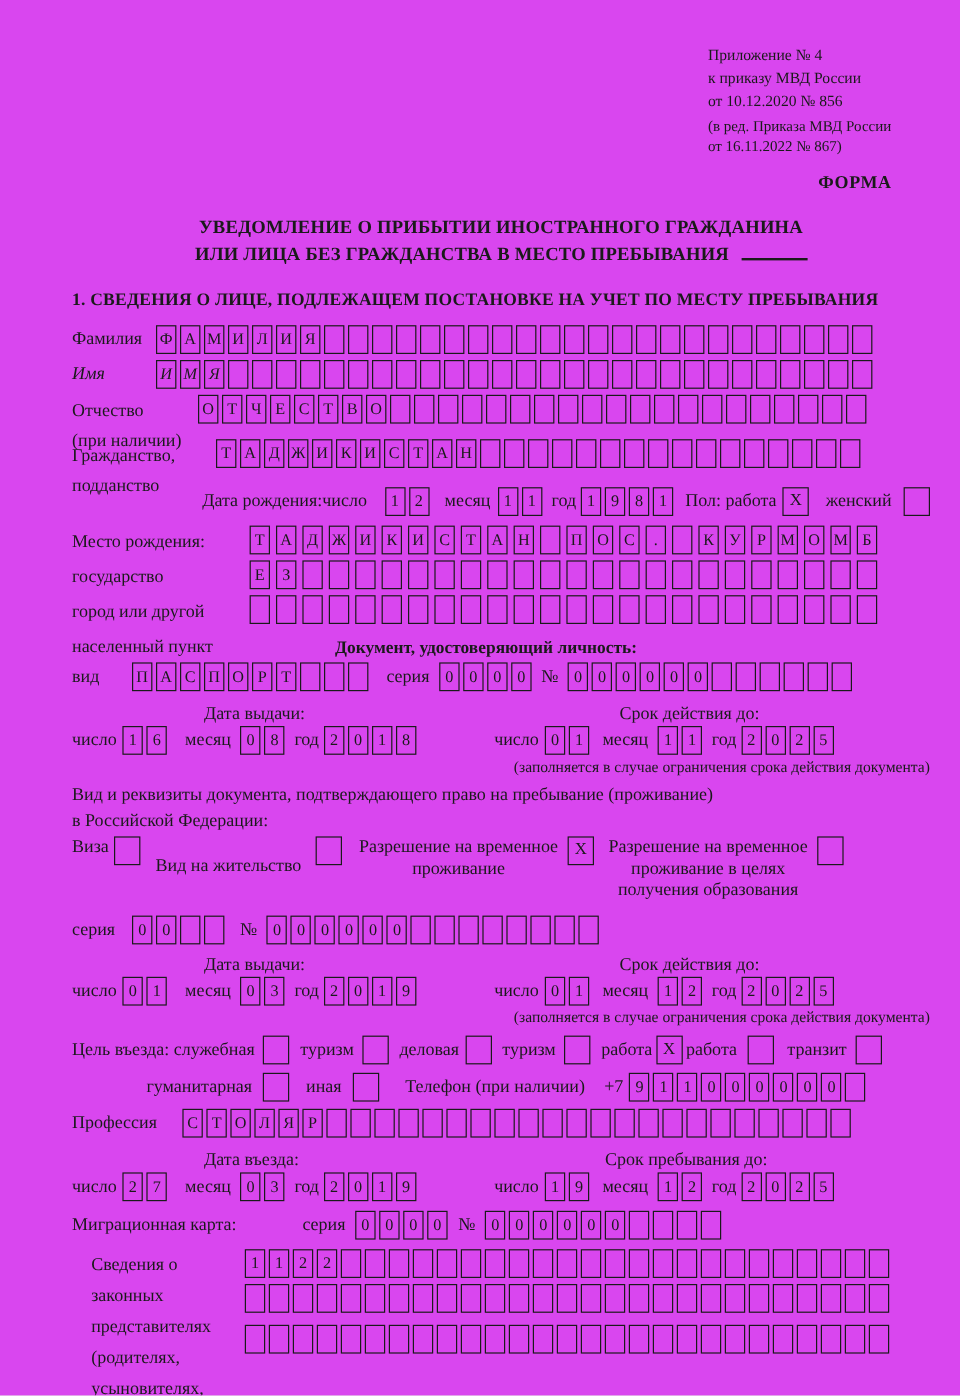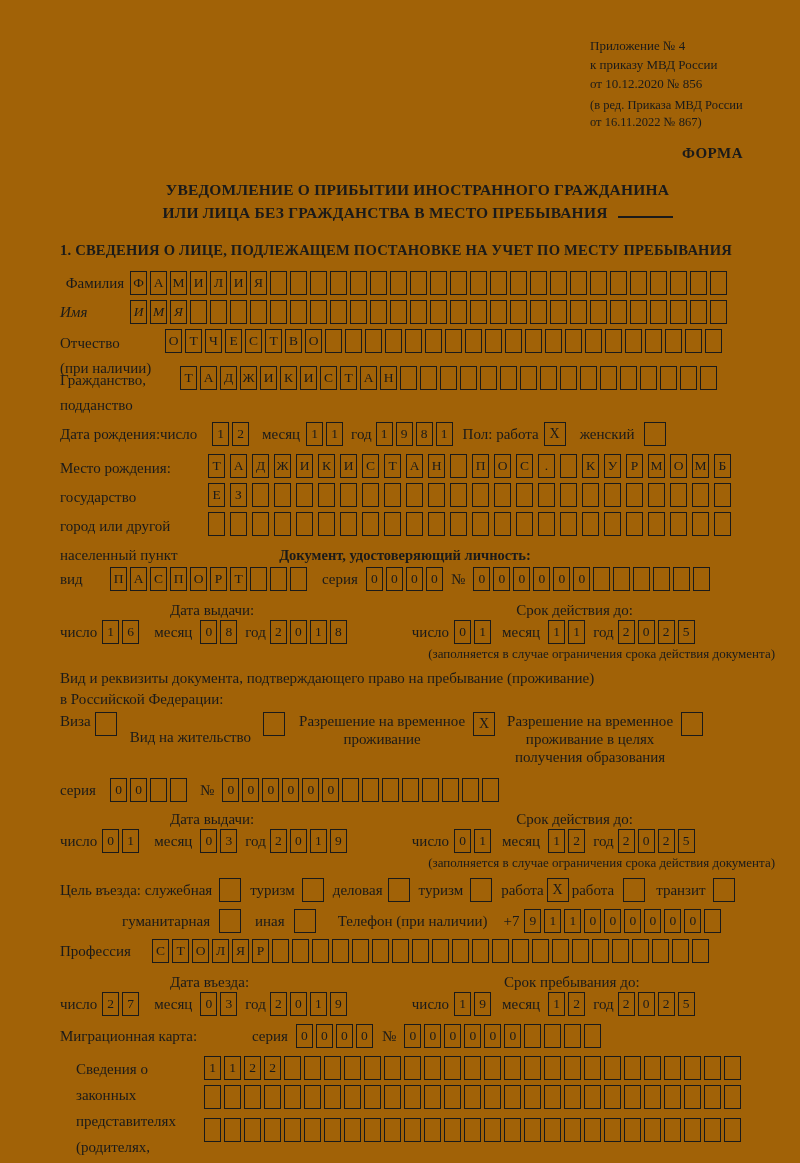--- a/index.html
+++ b/index.html
@@ -1,17 +1,17 @@
 <!DOCTYPE html>
 <html><head>
 <meta charset="utf-8">
 <style>
   html,body{margin:0;padding:0;background:#e8e8e8;}
   .page{
-    width:800px;height:1163px;box-sizing:border-box;background:#a16207;color:#1a1a1a;
+    width:800px;height:1163px;box-sizing:border-box;background:#d946ef;color:#1a1a1a;
     font-family:"Liberation Serif","DejaVu Serif",serif;font-size:15px;
     padding:36px 25px 0 60px;overflow:hidden;position:relative;margin:0 auto;
   }
   .note{width:175px;margin-left:auto;margin-right:10px;font-size:13px;line-height:19px;}
   .note span{display:block;}
   .note-sub{margin-top:4px;font-size:12.5px;line-height:17px;}
   .note-sub span{display:block;}
   .forma{text-align:right;padding-right:32px;font-weight:bold;font-size:15px;margin-top:14px;letter-spacing:0.5px;}
   .title{text-align:center;font-weight:bold;font-size:15.5px;line-height:23px;margin-top:16px;letter-spacing:0.2px;}
   .uline{display:inline-block;width:55px;border-bottom:2px solid #1a1a1a;margin-left:10px;height:12px;}
@@ -56,21 +56,21 @@
     <div>УВЕДОМЛЕНИЕ О ПРИБЫТИИ ИНОСТРАННОГО ГРАЖДАНИНА</div>
     <div>
       <span>ИЛИ ЛИЦА БЕЗ ГРАЖДАНСТВА В МЕСТО ПРЕБЫВАНИЯ</span><span class="uline"></span>
     </div>
   </div>
 
   <div class="sect">1. СВЕДЕНИЯ О ЛИЦЕ, ПОДЛЕЖАЩЕМ ПОСТАНОВКЕ НА УЧЕТ ПО МЕСТУ ПРЕБЫВАНИЯ</div>
 
   <div id="rows">
       <div class="frow" style="margin-top: 6px;">
-        <span class="lbl" style="width: 70px; text-align: center;">Фамилия</span>
+        <span class="lbl" style="width: 70px;">Фамилия</span>
         <span class="boxes">
           <span class="box">Ф</span>
           <span class="box">А</span>
           <span class="box">М</span>
           <span class="box">И</span>
           <span class="box">Л</span>
           <span class="box">И</span>
           <span class="box">Я</span>
           <span class="box"></span>
           <span class="box"></span>
@@ -190,21 +190,21 @@
           <span class="box"></span>
           <span class="box"></span>
           <span class="box"></span>
           <span class="box"></span>
           <span class="box"></span>
           <span class="box"></span>
           <span class="box"></span>
           <span class="box"></span>
         </span>
       </div>
-      <div class="frow" style="margin-top: 32px;">
+      <div class="frow" style="margin-top: 16px; justify-content: flex-end;">
         <span class="lbl" style="width: 100px;">Дата рождения:</span>
         <span class="lbl" style="width: 44px;">число</span>
         <span class="boxes" style="margin-left: 8px;">
           <span class="box">1</span>
           <span class="box">2</span>
         </span>
         <span class="lbl" style="margin-left: 10px;">месяц</span>
         <span class="boxes" style="margin-left: 6px;">
           <span class="box">1</span>
           <span class="box">1</span>

